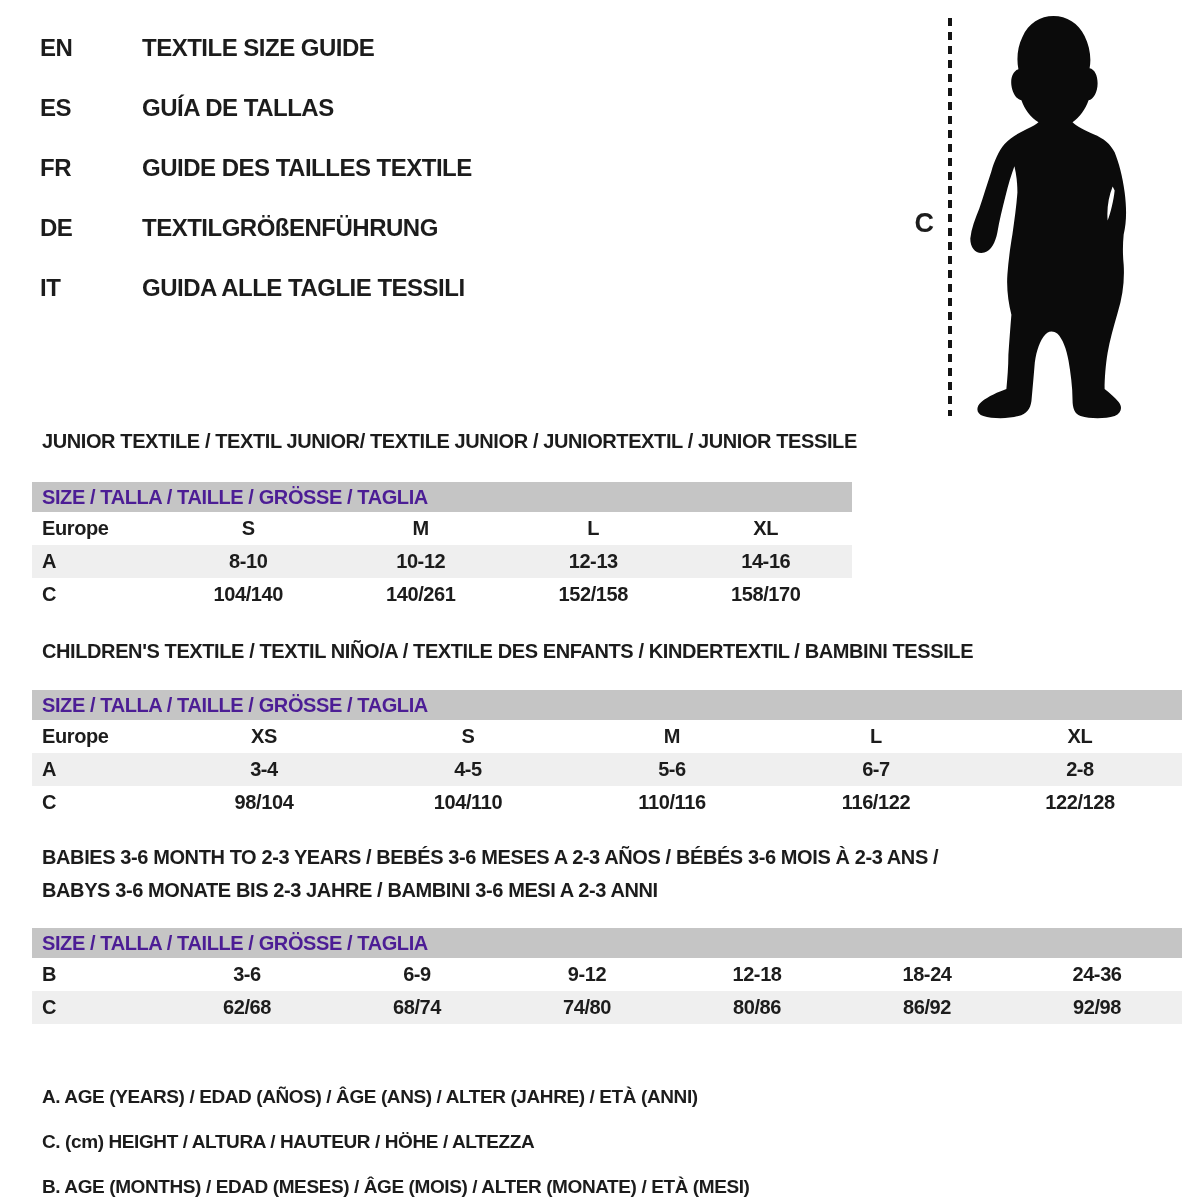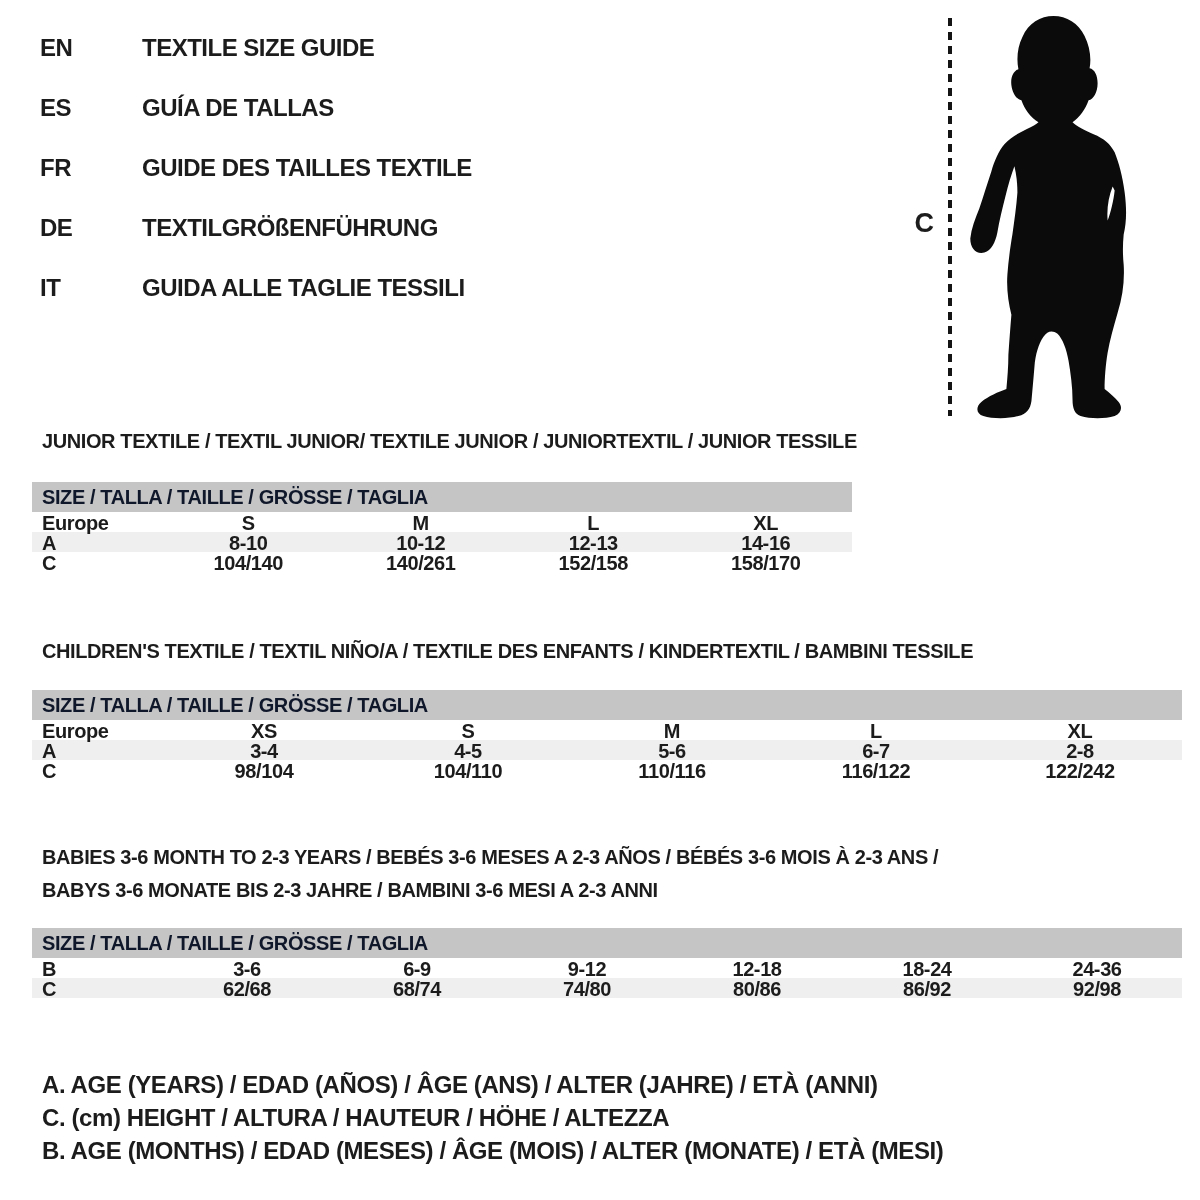--- a/index.html
+++ b/index.html
@@ -65,52 +65,53 @@
     white-space: nowrap;
   }
   .size-table {
     position: absolute;
     left: 32px;
   }
   .t-head {
     height: 30px;
     line-height: 30px;
     background: #c5c5c5;
-    color: #0f172a;
+    color: #4c1d95;
     font-size: 20px;
     letter-spacing: -0.4px;
     padding-left: 10px;
     white-space: nowrap;
   }
   .t-row {
     display: grid;
-    height: 20px;
+    height: 33px;
     align-items: center;
     font-size: 20px;
     letter-spacing: -0.4px;
   }
   .t-row.alt { background: #efefef; }
   .t-row .cell { text-align: center; white-space: nowrap; }
   .t-row .cell.label { text-align: left; padding-left: 10px; }
   .cols4 { grid-template-columns: 130px repeat(4, 1fr); }
   .cols5 { grid-template-columns: 130px repeat(5, 1fr); }
   .cols6 { grid-template-columns: 130px repeat(6, 1fr); }
   .w-junior { width: 820px; }
   .w-full   { width: 1150px; }
 
   
   .legend {
     position: absolute;
     left: 42px; top: 1068px;
   }
   .legend-line {
-    font-size: 24px;
+    font-size: 19px;
     line-height: 33px;
     letter-spacing: -0.4px;
     white-space: nowrap;
+    margin-top: 12px;
   }
 </style>
 </head>
 <body>
 
 <div class="page">
 
   <div class="lang-block">
     <span class="lang-code">EN</span>
     <span class="lang-title">TEXTILE SIZE GUIDE</span>
@@ -226,21 +227,21 @@
       <span class="cell">5-6</span>
       <span class="cell">6-7</span>
       <span class="cell">2-8</span>
     </div>
     <div class="t-row cols5">
       <span class="cell label">C</span>
       <span class="cell">98/104</span>
       <span class="cell">104/110</span>
       <span class="cell">110/116</span>
       <span class="cell">116/122</span>
-      <span class="cell">122/242</span>
+      <span class="cell">122/128</span>
     </div>
   </div>
 
   <div class="section-title" style="top:846px">BABIES 3-6 MONTH TO 2-3 YEARS / BEBÉS 3-6 MESES A 2-3 AÑOS / BÉBÉS 3-6 MOIS À 2-3 ANS /</div>
   <div class="section-title" style="top:879px">BABYS 3-6 MONATE BIS 2-3 JAHRE / BAMBINI 3-6 MESI A 2-3 ANNI</div>
   <div class="size-table w-full" style="top:928px">
     <div class="t-head">SIZE / TALLA / TAILLE / GRÖSSE / TAGLIA</div>
     <div class="t-row cols6">
       <span class="cell label">B</span>
       <span class="cell">3-6</span>

